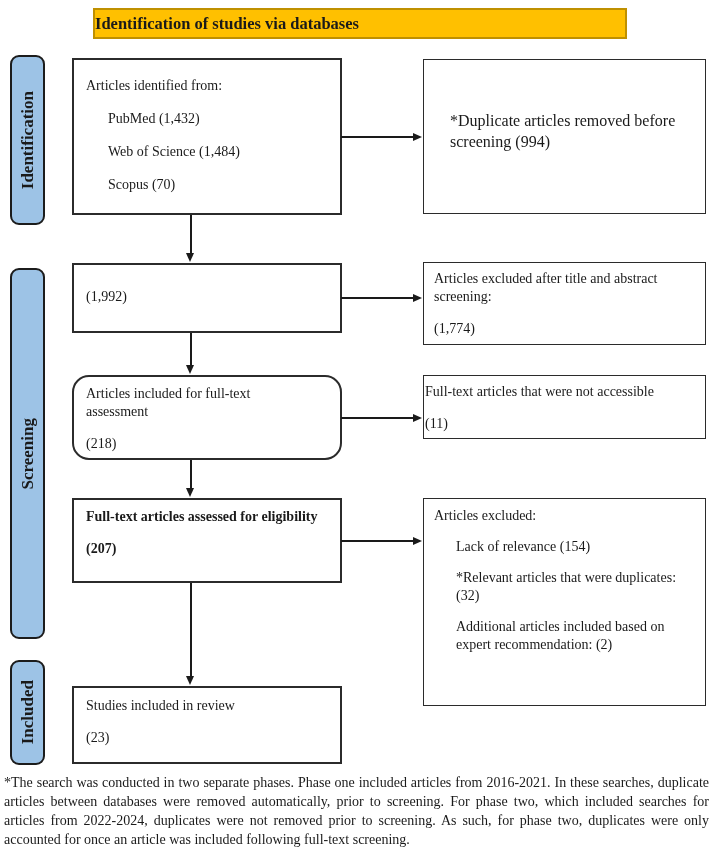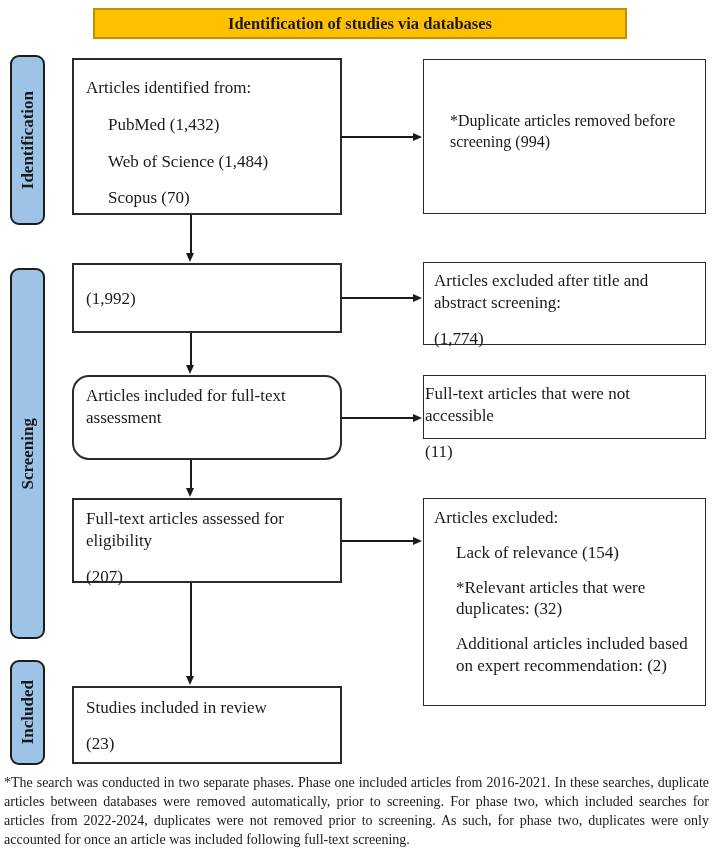--- a/index.html
+++ b/index.html
@@ -4,47 +4,47 @@
 <style>
   html,body { margin:0; padding:0; background:#ffffff; }
   .canvas {
     position:relative; width:712px; height:859px; background:#ffffff;
     font-family:"Liberation Serif", serif; color:#1a1a1a; overflow:hidden;
   }
   
   .banner {
     position:absolute; left:93px; top:8px; width:534px; height:31px;
     background:#FFC000; border:2px solid #BF9000; box-sizing:border-box;
-    display:flex; align-items:center; justify-content:center;
+    display:flex; align-items:center; justify-content:flex-start;
     font-weight:bold; font-size:16.5px;
   }
   
   .stage {
     position:absolute; left:10px; width:35px;
     background:#9DC3E6; border:2px solid #1c1c1c; border-radius:9px;
     box-sizing:border-box; display:flex; align-items:center; justify-content:center;
   }
   .stage span {
     writing-mode:vertical-rl; transform:rotate(180deg);
     font-weight:bold; font-size:17px; white-space:nowrap;
   }
   .stage-identification { top:55px; height:170px; }
   .stage-screening      { top:268px; height:371px; }
   .stage-included       { top:660px; height:105px; }
   
   .box {
     position:absolute; background:#ffffff; box-sizing:border-box;
-    border:2px solid #2b2b2b; font-size:17px; line-height:1.28;
+    border:2px solid #2b2b2b; font-size:14px; line-height:1.28;
   }
   .box-left  { left:72px;  width:270px; }
   .box-right { left:423px; width:283px; border-width:1.5px; }
   .b1 { top:58px;  height:157px; padding:17px 12px 0 12px; }
   .b2 { top:263px; height:70px;  padding:9px 12px 0 12px; }
   .b3 { top:375px; height:85px;  padding:8px 24px 0 12px;border-radius:17px; }
-  .b4 { top:498px; height:85px;  padding:8px 12px 0 12px; }
+  .b4 { top:498px; height:85px;  padding:8px 12px 0 12px;font-weight:bold; }
   .b5 { top:686px; height:78px;  padding:9px 12px 0 12px; }
   .r1 { top:59px;  height:155px; display:flex; align-items:center;
         padding:0 8px 10px 26px; font-size:16px; }
   .r2 { top:262px; height:83px;  padding:7px 10px 0 10px; }
   .r3 { top:375px; height:64px;  padding:7px 10px 0 1px; }
   .r4 { top:498px; height:208px; padding:8px 10px 0 10px; }
   .indent { margin-left:22px; }
   .gap-15 { margin-top:15px; }
   .gap-13 { margin-top:13px; }
   .count  { margin-top:14px; }
@@ -92,20 +92,21 @@
     <div class="indent gap-15">Web of Science (1,484)</div>
     <div class="indent gap-15">Scopus (70)</div>
   </div>
 
   <div class="box box-left b2">
     <div class="count">(1,992)</div>
   </div>
 
   <div class="box box-left b3">
     <div>Articles included for full-text assessment</div>
+    <div class="count">(218)</div>
   </div>
 
   <div class="box box-left b4">
     <div>Full-text articles assessed for eligibility</div>
     <div class="count">(207)</div>
   </div>
 
   <div class="box box-left b5">
     <div>Studies included in review</div>
     <div class="count">(23)</div>

